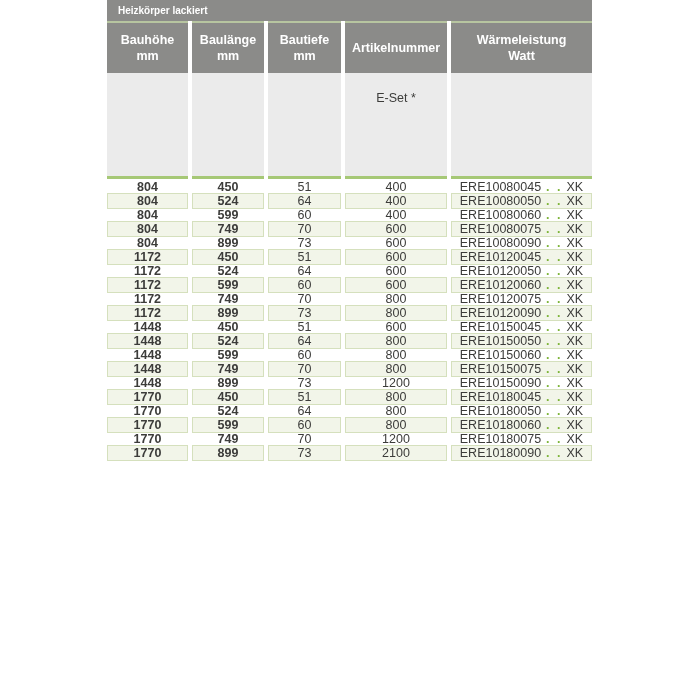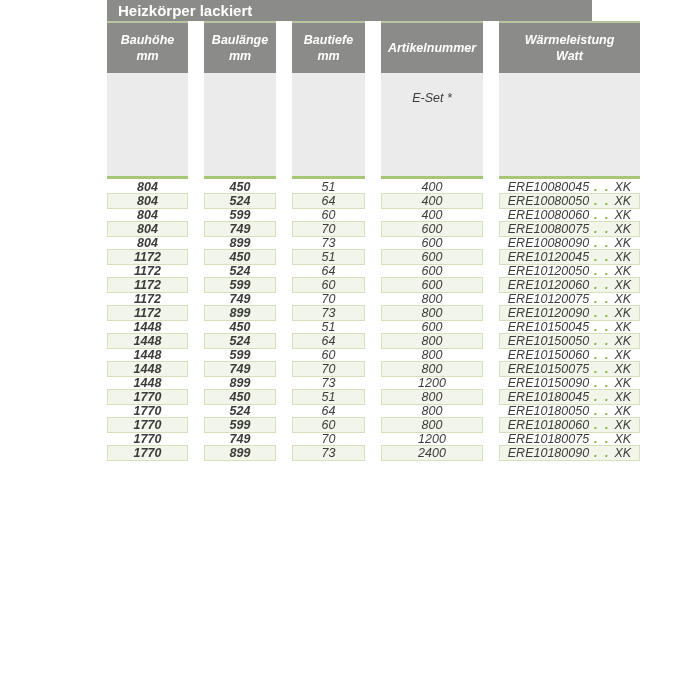--- a/index.html
+++ b/index.html
@@ -15,31 +15,30 @@
   .table {
     position: absolute;
     left: 107px;
     top: 0;
     width: 485px;
   }
   .title-bar {
     height: 21px;
     background: #8b8b89;
     color: #ffffff;
-    font-size: 15px;
+    font-size: 10px;
     font-weight: bold;
     line-height: 21px;
     padding-left: 11px;
     white-space: nowrap;
   }
   .grid-row {
     display: grid;
     grid-template-columns: 81px 72px 73px 102px 141px;
-    column-gap: 16px;
-    font-style: italic;
+    column-gap: 4px;
   }
   .head-cell {
     background: #8b8b89;
     border-top: 2px solid #b7c5a0;
     height: 52px;
     display: flex;
     flex-direction: column;
     align-items: center;
     justify-content: center;
     color: #ffffff;
@@ -332,21 +331,21 @@
     <div class="c">
       <span>ERE10180075</span>
       <span class="dots">. .</span>
       <span>XK</span>
     </div>
   </div>
         <div class="grid-row row alt">
     <div class="c bold">1770</div>
     <div class="c bold">899</div>
     <div class="c">73</div>
-    <div class="c">2400</div>
+    <div class="c">2100</div>
     <div class="c">
       <span>ERE10180090</span>
       <span class="dots">. .</span>
       <span>XK</span>
     </div>
   </div>
       </div>
 
   </div>
 </div>

